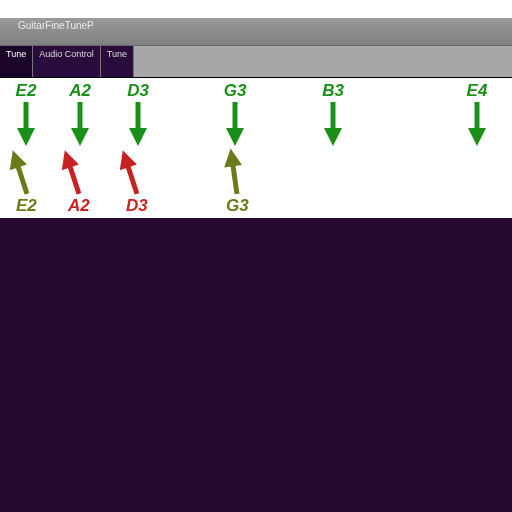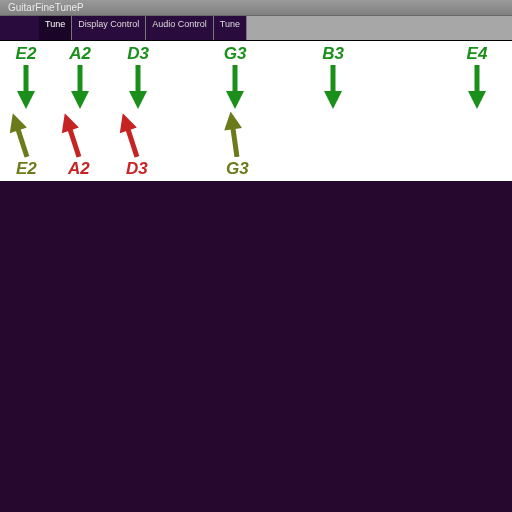--- a/index.html
+++ b/index.html
@@ -1,35 +1,35 @@
 <!DOCTYPE html>
 <html><head>
 <meta charset="utf-8">
 <style>
   * { box-sizing: border-box; margin: 0; padding: 0; }
   html, body { width: 512px; height: 512px; overflow: hidden; font-family: Arial, sans-serif; }
   
   .titlebar {
-    height: 16px;
+    height: 28px;
     background: linear-gradient(#9a9a9a, #7f7f7f);
     color: #eaeaea;
     font-size: 10px;
     line-height: 16px;
-    padding-left: 8px;
+    padding-left: 18px;
     border-bottom: 1px solid #666;
+    margin-top: 18px;
   }
   
   .menubar {
-    height: 25px;
+    height: 32px;
     background: #2a0b3d;
     display: flex;
     font-size: 9px;
     color: #ddd;
     border-bottom: 1px solid #000;
-    padding-left: 39px;
   }
   .menu-item {
     padding: 0 6px;
     line-height: 16px;
     border-right: 1px solid #777;
     cursor: pointer;
   }
   .menu-item:first-child {
     background: #1a0428;
     color: #fff;
@@ -94,21 +94,20 @@
 </style>
 </head>
 <body>
 
 <div class="titlebar">
   <span>GuitarFineTuneP</span>
 </div>
 
 <div class="menubar">
   <div class="menu-item">Tune</div>
-  <div class="menu-item">Display Control</div>
   <div class="menu-item">Audio Control</div>
   <div class="menu-item">Tune</div>
   <div class="menu-filler"></div>
 </div>
 
 <div class="content">
   <div class="string-row" id="string-row">
       <div class="string-col" style="left: -4px;">
         <div class="top-label">E2</div>
         <div class="down-arrow"><svg width="18" height="46">

